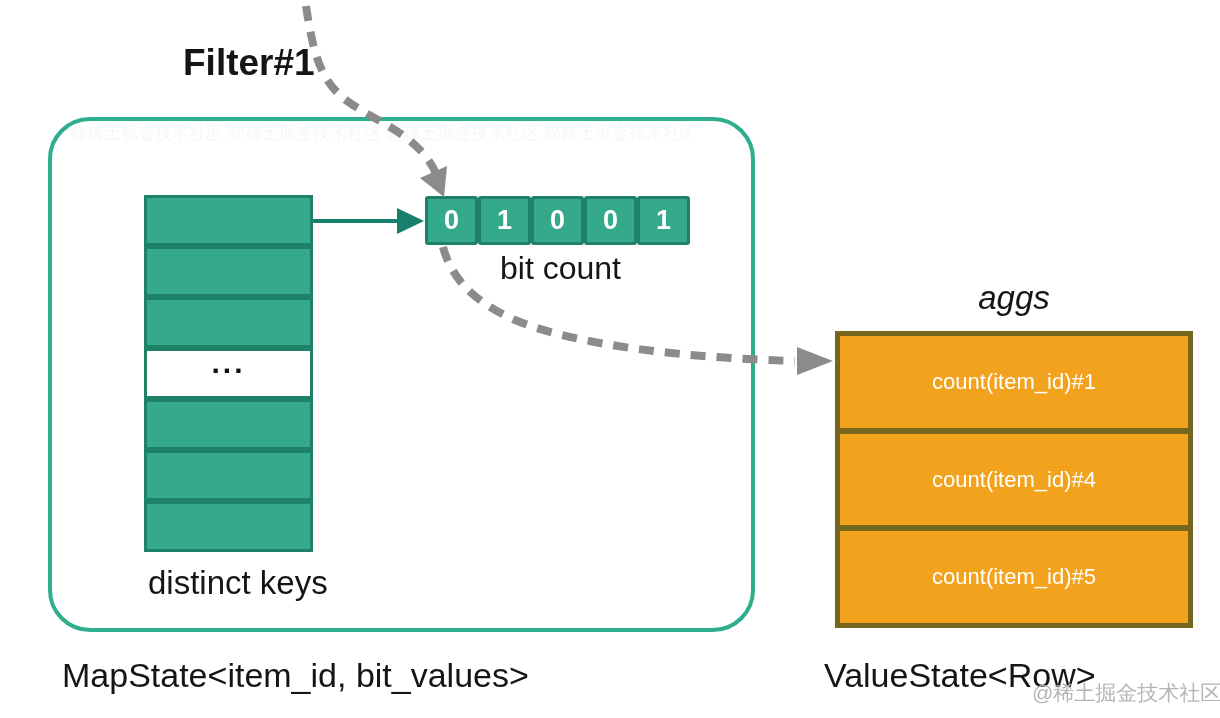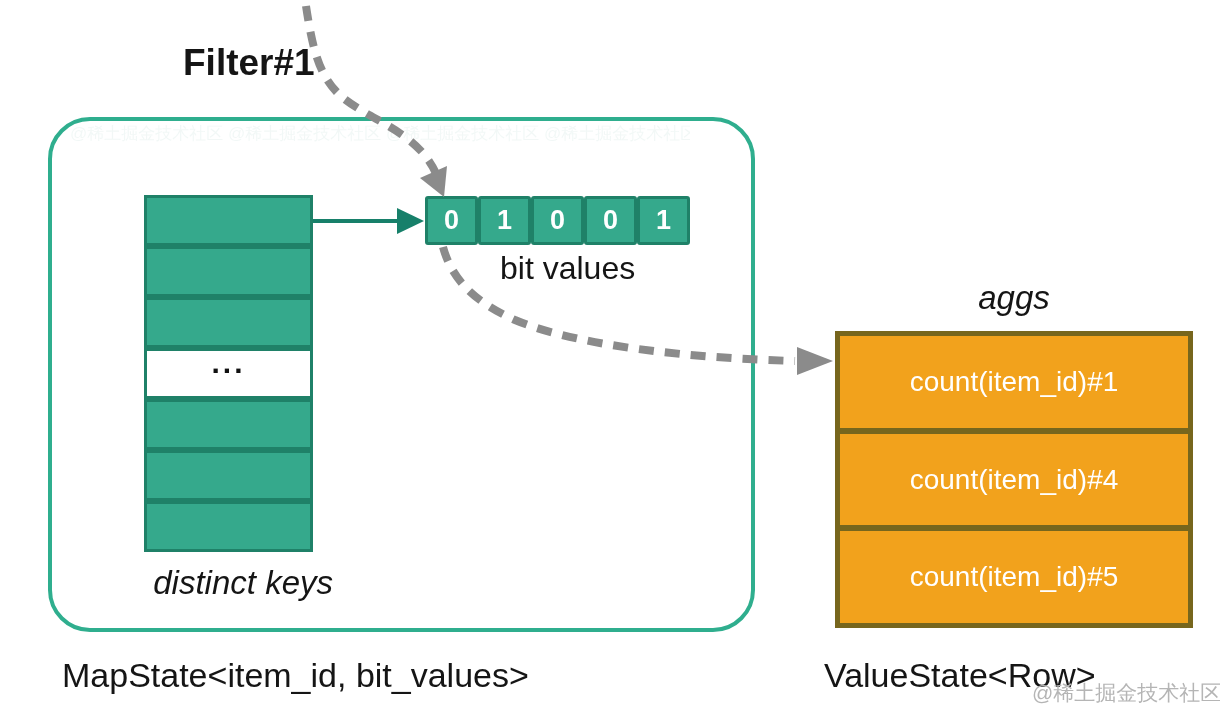--- a/index.html
+++ b/index.html
@@ -63,23 +63,23 @@
     background:#ffffff;
     display:flex;align-items:center;justify-content:center;
   }
   .key-row.ellipsis span{
     font-size:30px;font-weight:bold;letter-spacing:3px;
     color:#111;
     transform:translateY(-32%);
   }
 
   .distinct-keys-label{
-    left:133px;top:564px;width:200px;
-    text-align:right;
-    font-size:33px;white-space:nowrap;font-style:italic;
+    left:148px;top:564px;width:200px;
+    text-align:left;
+    font-size:33px;white-space:nowrap;
   }
 
   
   .bit-row{
     left:425px;top:196px;width:265px;height:49px;
     display:flex;
   }
   .bit-cell{
     flex:1;
     background:var(--teal-fill);
@@ -111,21 +111,21 @@
     left:835px;top:331px;width:358px;height:297px;
     display:flex;flex-direction:column;
     border:2px solid var(--orange-border);
   }
   .agg-row{
     flex:1;
     background:var(--orange-fill);
     border:3px solid var(--orange-border);
     display:flex;align-items:center;justify-content:center;
     color:#ffffff;
-    font-size:28px;
+    font-size:22px;
     white-space:nowrap;
   }
   .value-caption{
     left:824px;top:656px;width:370px;
     text-align:left;
     font-size:34px;white-space:nowrap;
   }
   .watermark{
     left:1032px;top:679px;
     font-size:21px;
@@ -162,21 +162,21 @@
 <div class="abs distinct-keys-label">distinct keys</div>
 
 <div class="abs bit-row" id="bit-row">
     <div class="bit-cell">0</div>
     <div class="bit-cell">1</div>
     <div class="bit-cell">0</div>
     <div class="bit-cell">0</div>
     <div class="bit-cell">1</div>
   </div>
 
-<div class="abs bit-values-label">bit values</div>
+<div class="abs bit-values-label">bit count</div>
 
 <div class="abs map-caption">MapState&lt;item_id, bit_values&gt;</div>
 
 <div class="abs aggs-label">aggs</div>
 
 <div class="abs aggs-stack" id="aggs-stack">
     <div class="agg-row">count(item_id)#1</div>
     <div class="agg-row">count(item_id)#4</div>
     <div class="agg-row">count(item_id)#5</div>
   </div>

